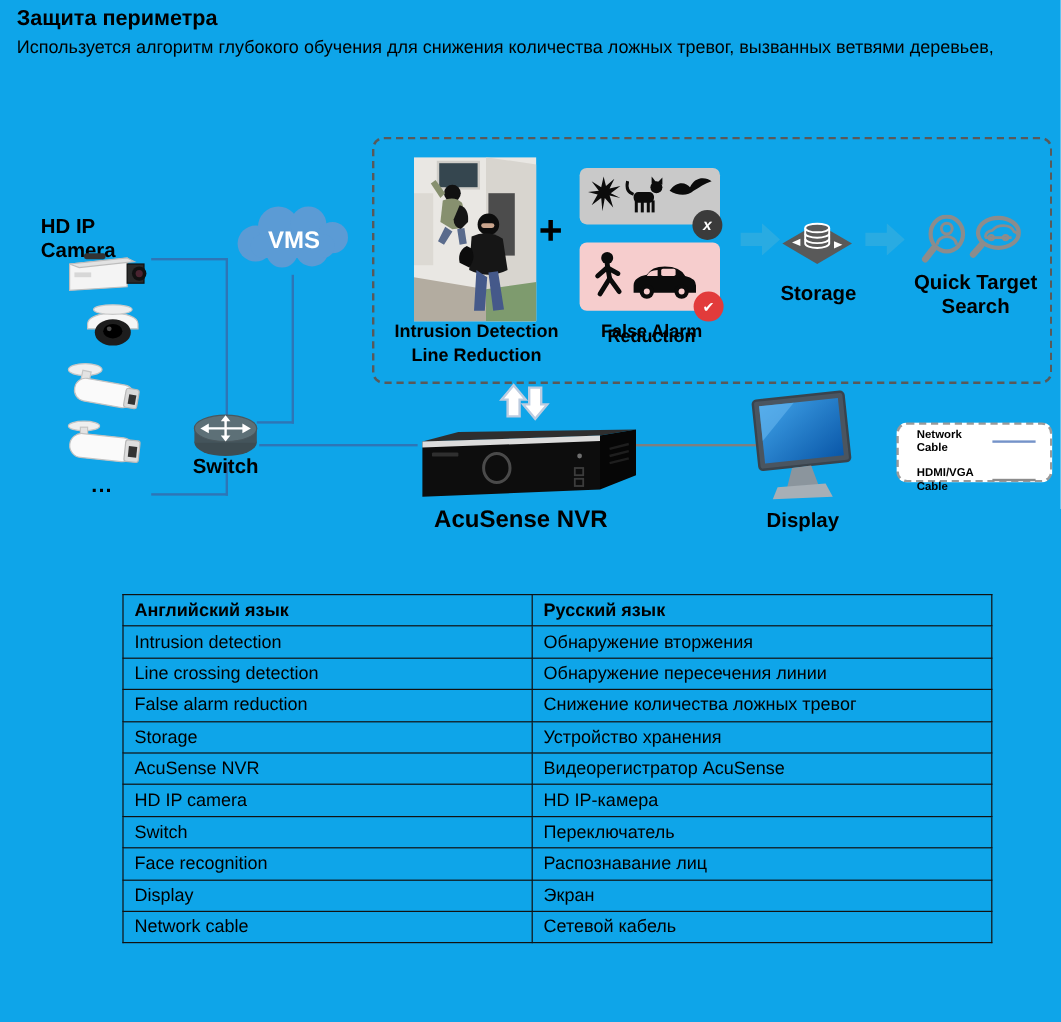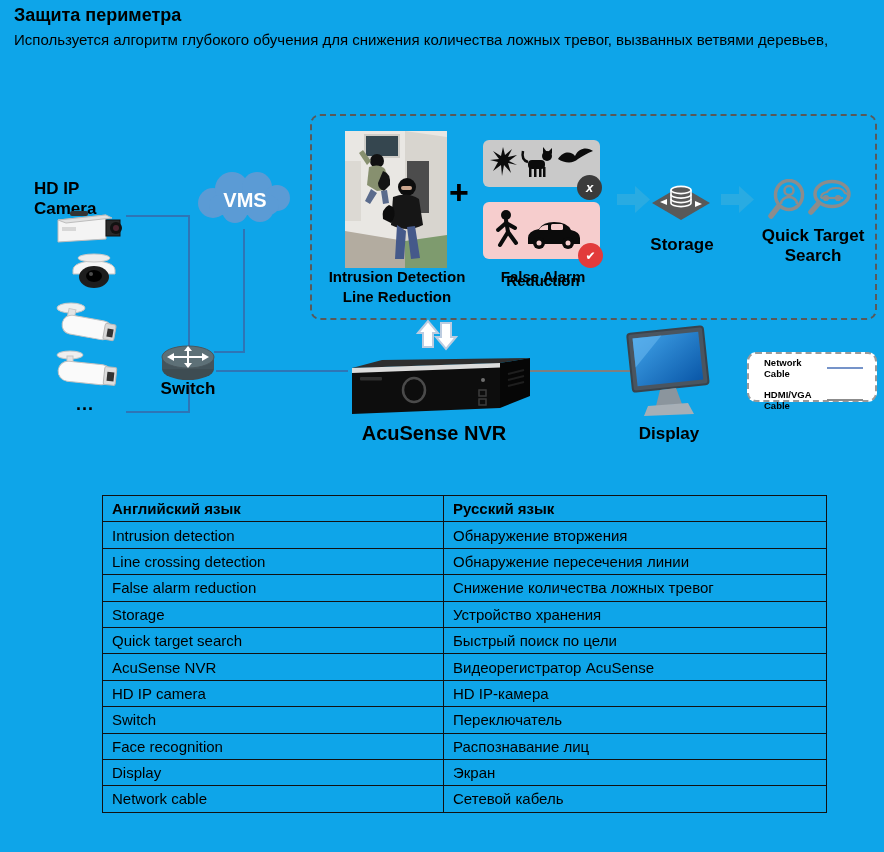--- a/index.html
+++ b/index.html
@@ -297,24 +297,20 @@
         </tr>
     <tr>
           <td>False alarm reduction</td>
           <td>Снижение количества ложных тревог</td>
         </tr>
     <tr>
           <td>Storage</td>
           <td>Устройство хранения</td>
         </tr>
     <tr>
-          <td>Quick target search</td>
-          <td>Быстрый поиск по цели</td>
-        </tr>
-    <tr>
           <td>AcuSense NVR</td>
           <td>Видеорегистратор AcuSense</td>
         </tr>
     <tr>
           <td>HD IP camera</td>
           <td>HD IP-камера</td>
         </tr>
     <tr>
           <td>Switch</td>
           <td>Переключатель</td>

